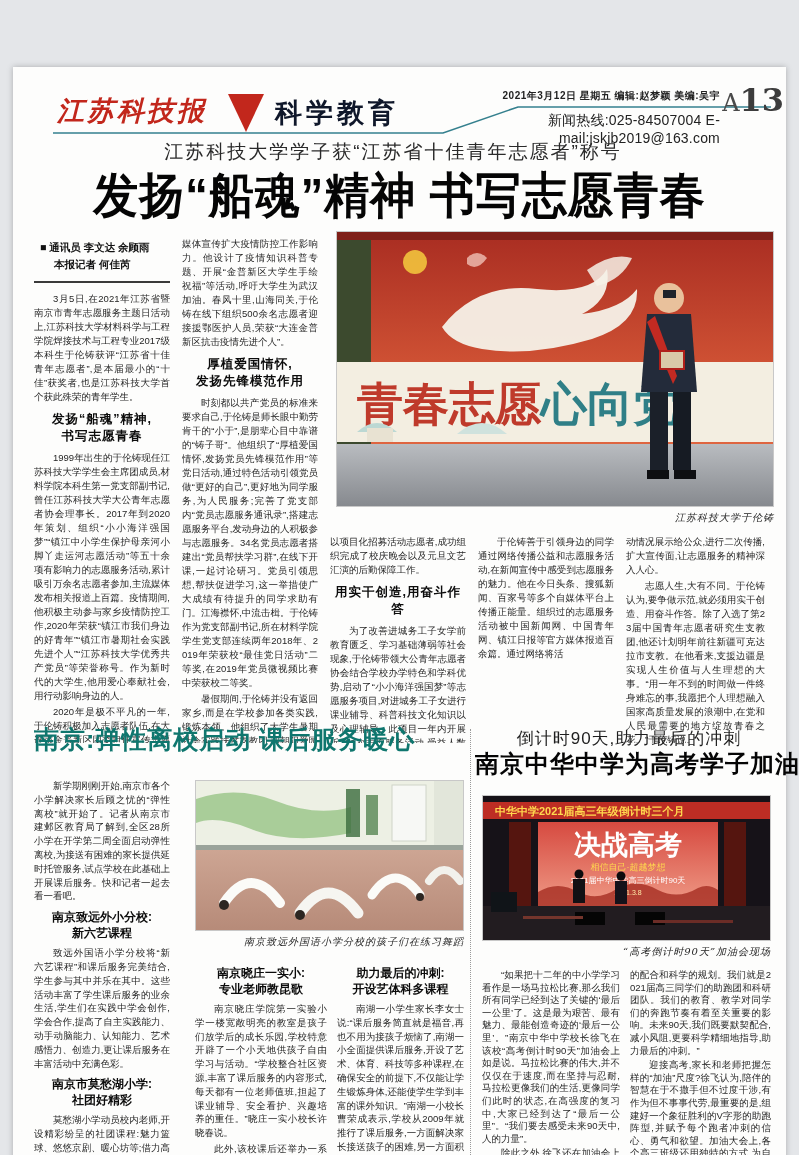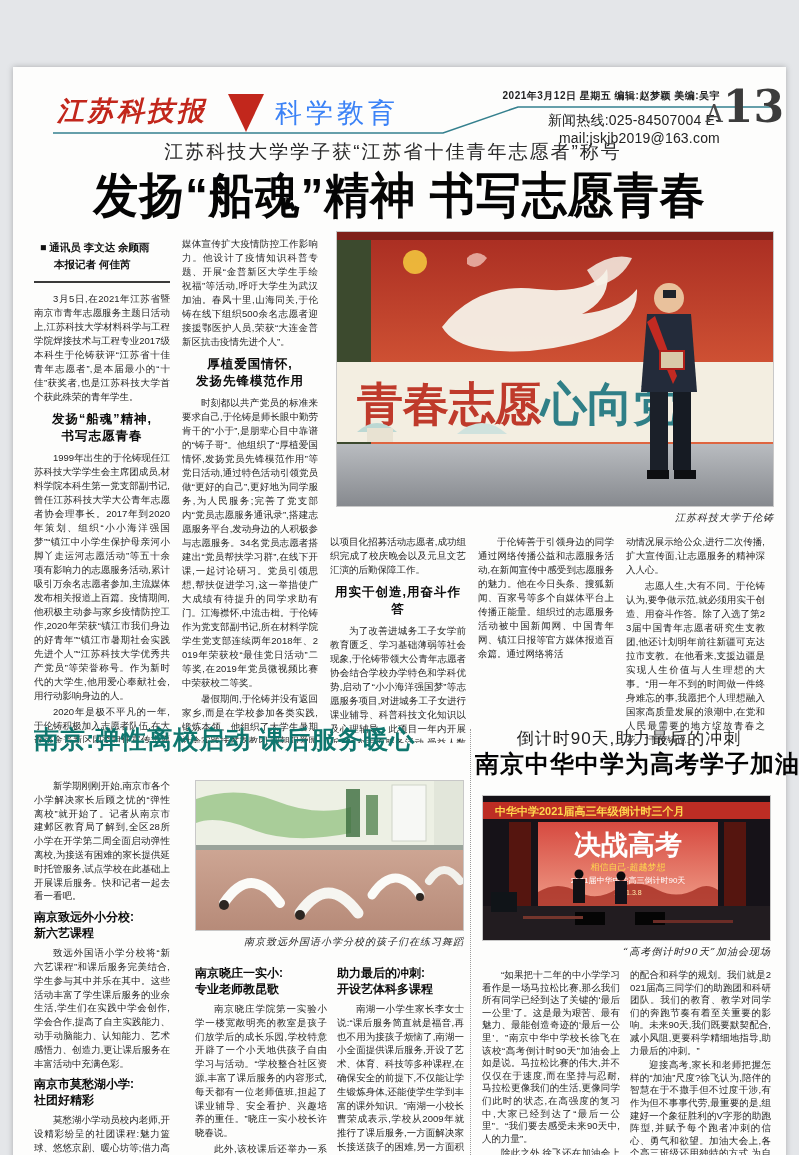--- a/index.html
+++ b/index.html
@@ -20,29 +20,29 @@
     font-family:"DejaVu Serif",serif;
     font-size:27px;font-weight:bold;font-style:italic;
     color:#c2271c;letter-spacing:3px;white-space:nowrap;
   }
   .tri{
     left:215px;top:27px;width:0;height:0;
     border-left:18px solid transparent;border-right:18px solid transparent;
     border-top:38px solid #c2271c;
   }
   .section-title{
-    left:262px;top:28px;font-size:27px;font-weight:400;color:#3b82f6;
+    left:262px;top:28px;font-size:27px;font-weight:700;color:#0f172a;
     letter-spacing:4px;white-space:nowrap;
   }
   .hdr-info{right:66px;top:22px;text-align:right;width:320px;color:#222;}
   .hdr-info .l1{font-size:10px;font-weight:bold;letter-spacing:.5px;}
   .hdr-info .l2{font-size:14px;margin-top:9px;font-weight:normal;letter-spacing:.2px;}
   .pageno{right:2px;top:14px;color:#4a4a4a;white-space:nowrap;}
   .pageno .pl{font-size:24px;font-family:"DejaVu Serif",serif;}
-  .pageno .pn{font-size:44px;font-weight:bold;font-family:"DejaVu Serif",serif;color:#3c3c3c;}
+  .pageno .pn{font-size:32px;font-weight:bold;font-family:"DejaVu Serif",serif;color:#3c3c3c;}
   .hdr-lines{left:0;top:0;width:773px;height:95px;pointer-events:none;}
   
   .kicker{
     left:60px;top:72px;width:640px;text-align:center;
     font-size:19px;color:#2a2a2a;letter-spacing:2px;font-weight:500;
   }
   .headline{
     left:8px;top:99px;width:757px;text-align:center;
     font-size:45px;font-weight:900;color:#050505;letter-spacing:1px;
     transform:scaleY(1.08);
@@ -68,21 +68,21 @@
   .photo-frame{border:1px solid #c8c8c8;box-sizing:border-box;overflow:hidden;background:#888;}
   
   .la-headline{
     left:21px;top:656px;width:440px;font-size:25px;font-weight:900;color:#0f766e;
     letter-spacing:1px;white-space:nowrap;
   }
   .body-bot{font-size:9.5px;line-height:13.8px;color:#262626;}
   .body-bot p{margin:0 0 2px 0;text-indent:2em;}
   .body-bot p.noind{text-indent:0;}
   .subhead-sm{
-    font-size:12px;font-weight:900;color:#0c0c0c;text-align:left;
+    font-size:12px;font-weight:900;color:#0c0c0c;text-align:center;
     white-space:pre-line;margin:6px 0 5px 0;line-height:16px;
   }
   .sig{display:block;text-align:right;font-weight:bold;text-indent:0;letter-spacing:2px;}
   .ra-kicker{
     left:466px;top:660px;width:300px;text-align:center;
     font-size:17px;color:#1e1e1e;letter-spacing:1px;font-weight:500;
   }
   .ra-headline{
     left:462px;top:681px;width:306px;text-align:center;
     font-size:24px;font-weight:900;color:#050505;letter-spacing:1px;white-space:nowrap;

